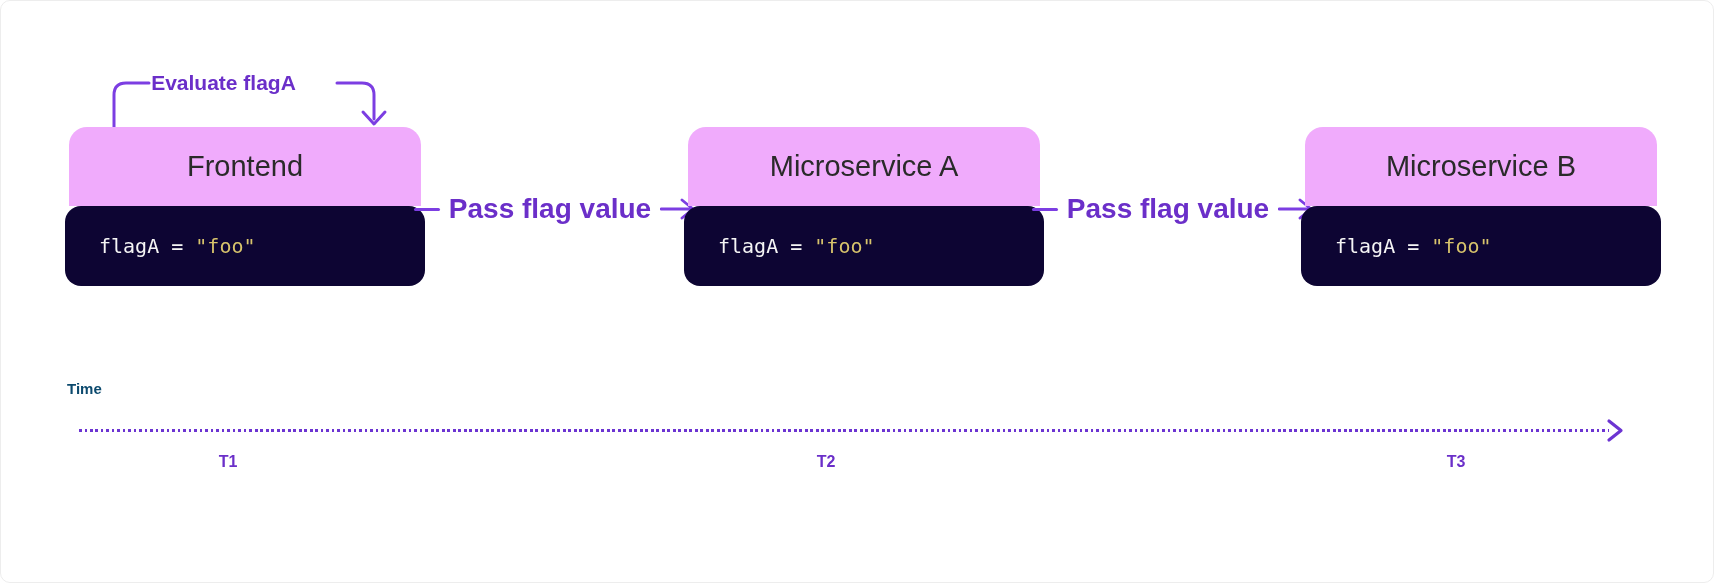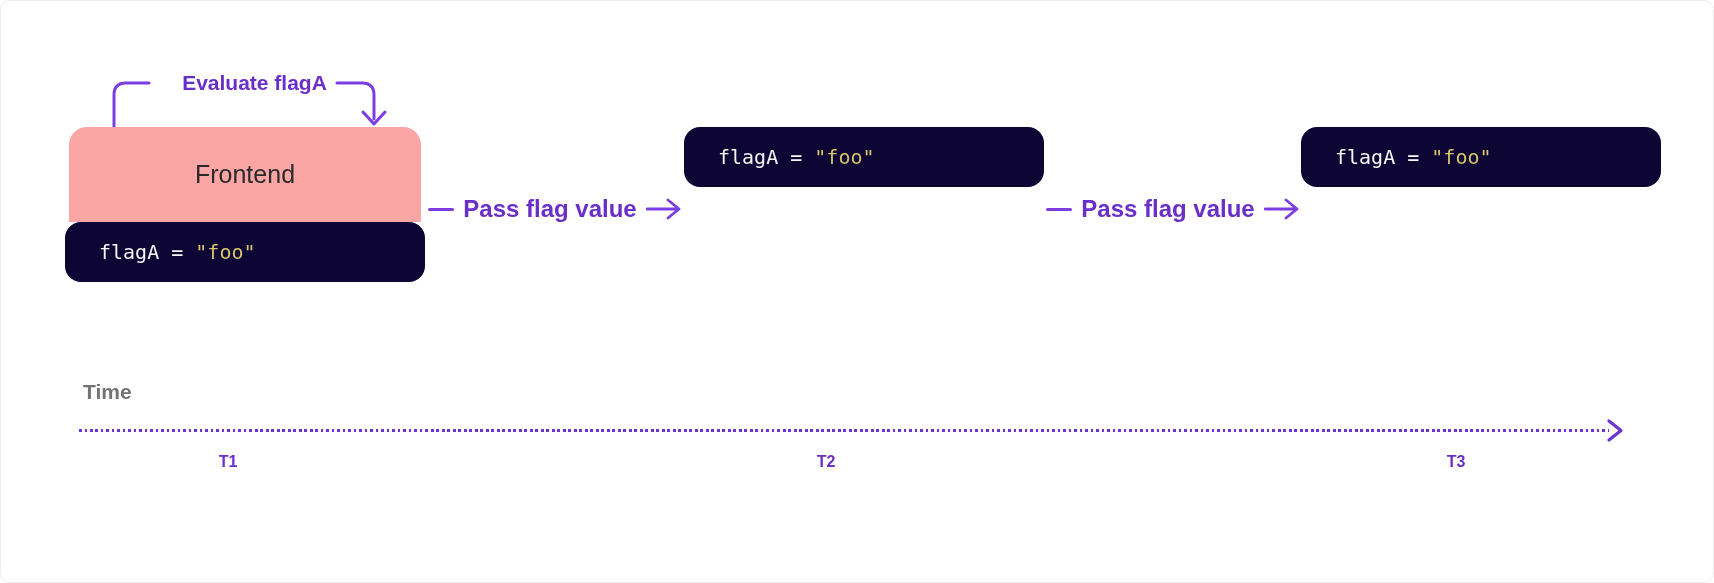--- a/index.html
+++ b/index.html
@@ -11,63 +11,63 @@
     width:1714px; height:583px;
     background:#ffffff;
     border:1px solid #ededed;
     border-radius:10px;
     overflow:hidden;
   }
 
   
   .service-box { position:absolute; top:126px; width:352px; }
   .service-header {
-    height:95px;
-    background:#fca5a5;
+    height:79px;
+    background:#f0abfc;
     border-radius:18px 18px 0 0;
     display:flex; align-items:center; justify-content:center;
-    font-size:25px; color:#2a2a2a; font-weight:400;
+    font-size:29px; color:#2a2a2a; font-weight:400;
   }
   .service-code {
     position:relative; left:-4px;
-    width:calc(100% + 8px); height:60px;
+    width:calc(100% + 8px); height:80px;
     background:#0d0533;
     border-radius:16px;
     display:flex; align-items:center;
     padding:0 34px;
     font-family:"DejaVu Sans Mono","Liberation Mono",monospace;
     font-size:20px;
   }
   .code-plain  { color:#f5f5f5; white-space:pre; }
   .code-string { color:#d8c46c; white-space:pre; }
 
   
   .evaluate-svg { position:absolute; left:90px; top:66px; width:300px; height:64px; }
   .evaluate-label {
-    position:absolute; left:145px; top:70px; width:217px; height:24px;
+    position:absolute; left:114px; top:70px; width:217px; height:24px;
     text-align:center; line-height:24px;
     font-size:21px; font-weight:bold; color:#6b2fc9;
     white-space:nowrap;
   }
 
   
   .pass-connector {
     position:absolute; top:188px; width:268px; height:40px;
     display:flex; align-items:center; justify-content:center; gap:9px;
   }
   .pass-dash { width:26px; height:3px; background:#7c3ee2; border-radius:2px; flex:0 0 auto; }
   .pass-label {
-    font-size:24px; font-weight:bold; color:#6b2fc9; white-space:nowrap;
+    font-size:28px; font-weight:bold; color:#6b2fc9; white-space:nowrap;
   }
   .pass-arrow { flex:0 0 auto; display:block; }
 
   
   .time-label {
-    position:absolute; left:82px; top:379px;
-    font-size:21px; font-weight:bold; color:#737373;
+    position:absolute; left:66px; top:379px;
+    font-size:15px; font-weight:bold; color:#0c4a6e;
   }
   .timeline-line {
     position:absolute; left:78px; top:428px; width:1530px; height:3px;
     background:repeating-linear-gradient(to right, #6c34d2 0 2.5px, transparent 2.5px 5.5px);
   }
   .timeline-arrowhead { position:absolute; left:1604px; top:417px; }
   .tick-label {
     position:absolute; top:452px;
     transform:translateX(-50%);
     font-size:16px; font-weight:bold; color:#6b2fc9;
@@ -97,35 +97,41 @@
 
   <div class="pass-connector" style="left:422px;">
     <span class="pass-dash"></span>
     <span class="pass-label">Pass flag value</span>
     <svg class="pass-arrow" width="40" height="24" viewBox="0 0 40 24">
       <path d="M1 12 H31 M22 3 L33 12 L22 21" fill="none" stroke="#7c3ee2" stroke-width="2.8" stroke-linecap="round" stroke-linejoin="round"></path>
     </svg>
   </div>
 
   <div class="service-box" style="left:687px;">
+    <div class="service-header">
+      <span>Microservice A</span>
+    </div>
     <div class="service-code">
       <span class="code-plain">flagA = </span>
         <span class="code-string">"foo"</span>
     </div>
   </div>
 
   <div class="pass-connector" style="left:1040px;">
     <span class="pass-dash"></span>
     <span class="pass-label">Pass flag value</span>
     <svg class="pass-arrow" width="40" height="24" viewBox="0 0 40 24">
       <path d="M1 12 H31 M22 3 L33 12 L22 21" fill="none" stroke="#7c3ee2" stroke-width="2.8" stroke-linecap="round" stroke-linejoin="round"></path>
     </svg>
   </div>
 
   <div class="service-box" style="left:1304px;">
+    <div class="service-header">
+      <span>Microservice B</span>
+    </div>
     <div class="service-code">
       <span class="code-plain">flagA = </span>
         <span class="code-string">"foo"</span>
     </div>
   </div>
 
   <div class="time-label">Time</div>
   <div class="timeline-line"></div>
   <svg class="timeline-arrowhead" width="20" height="25" viewBox="0 0 20 25">
     <path d="M4 3 L16 12.5 L4 22" fill="none" stroke="#6c34d2" stroke-width="3.2" stroke-linecap="round" stroke-linejoin="round"></path>

